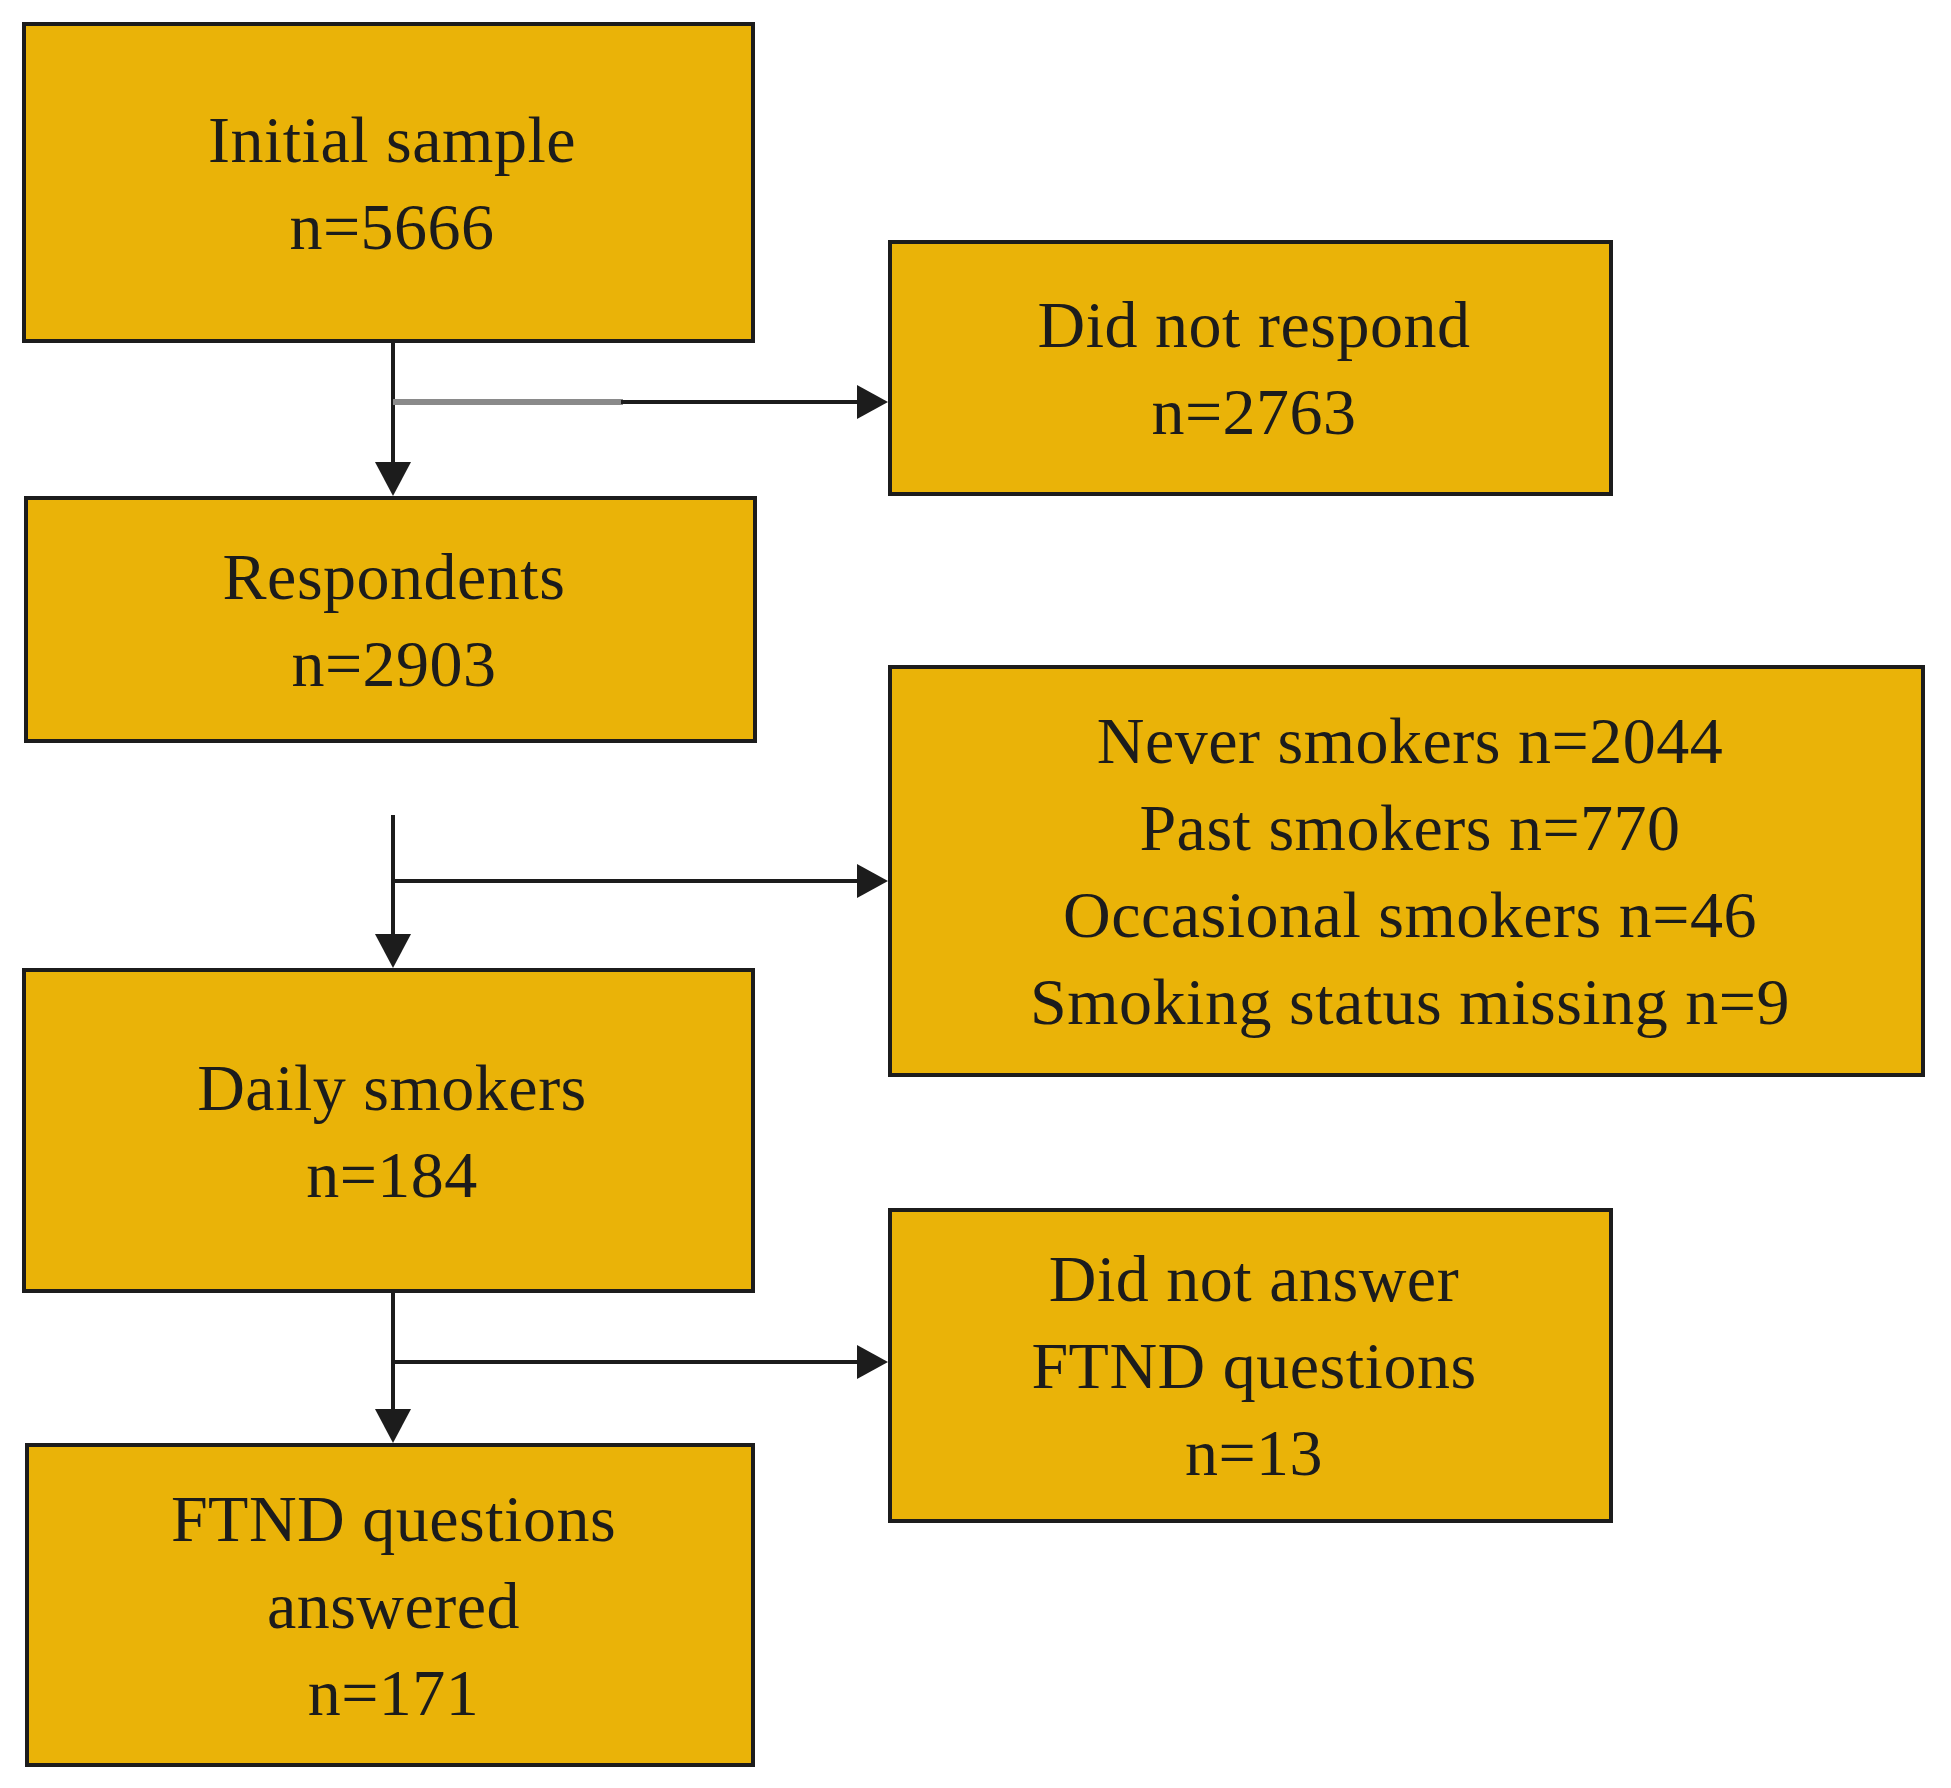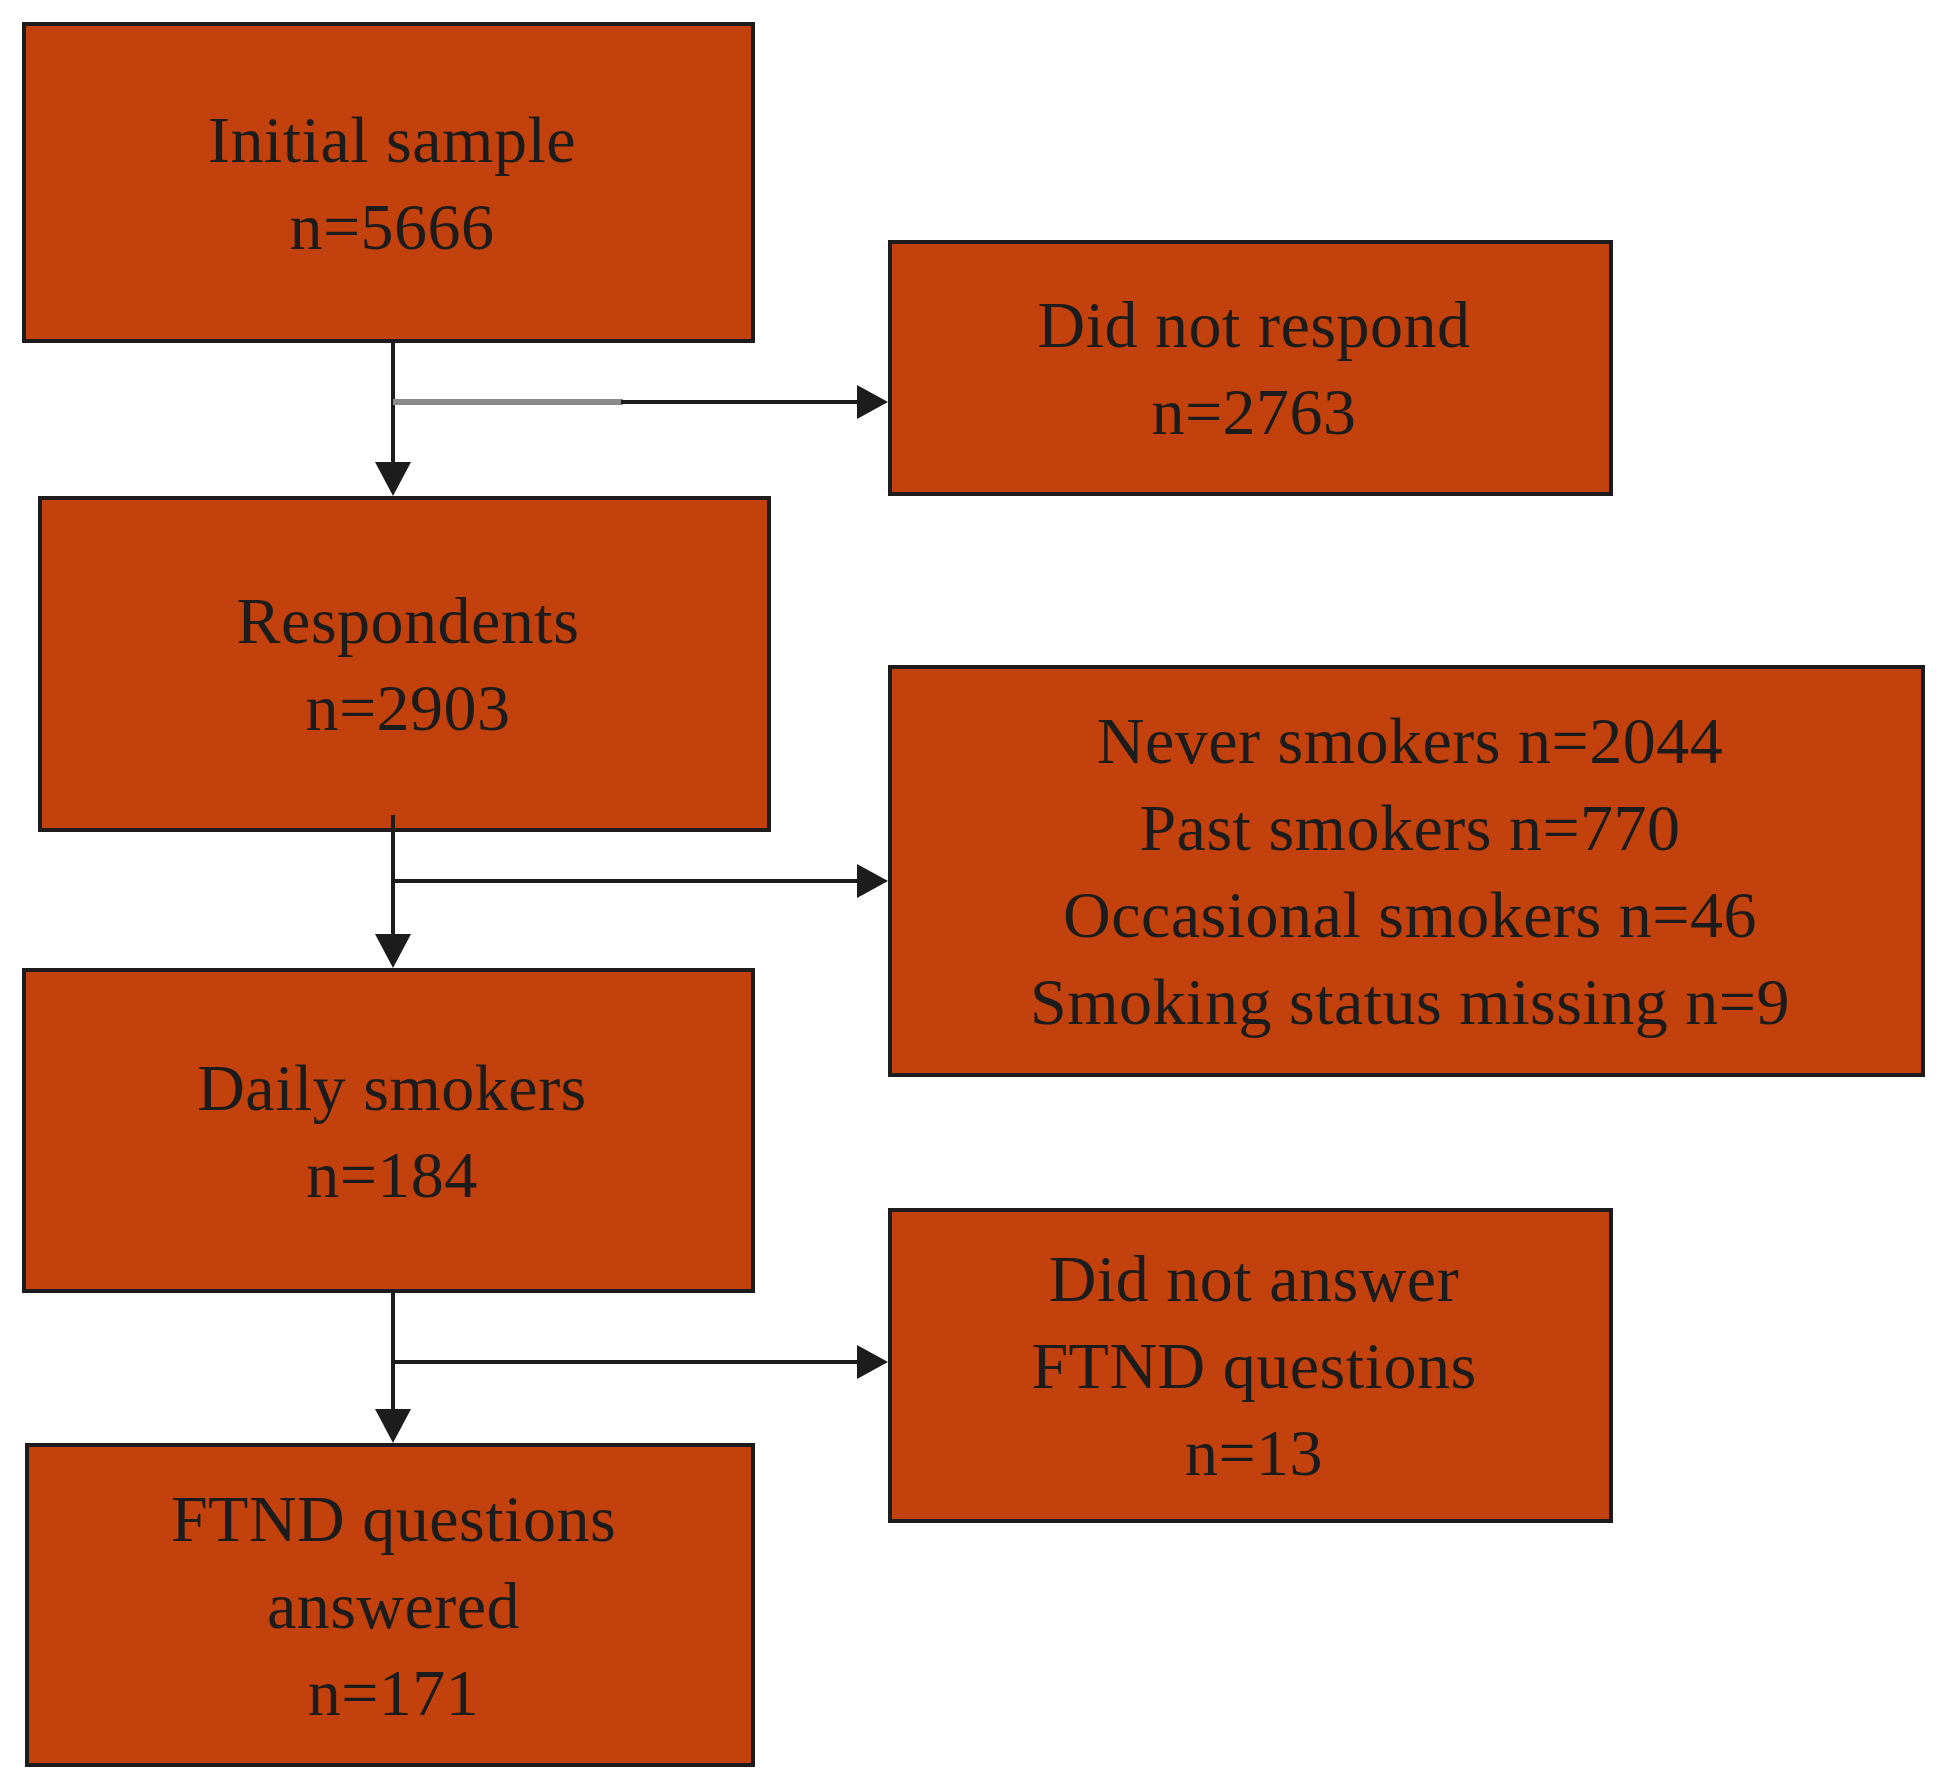--- a/index.html
+++ b/index.html
@@ -7,21 +7,21 @@
     position:relative;
     width:1951px;height:1788px;
     background:#ffffff;
     font-family:"Liberation Serif", serif;
     color:#1c1c1c;
     overflow:hidden;
   }
   .fbox{
     position:absolute;
     border:4px solid #1c1c1c;
-    background:#c2410c;
+    background:#eab308;
     display:flex;
     flex-direction:column;
     align-items:center;
     justify-content:center;
     text-align:center;
     box-sizing:border-box;
     padding-left:7px;
   }
   .fline{
     font-size:66px;
@@ -38,21 +38,21 @@
     border-top:34px solid #1c1c1c;
   }
   .ah-right{
     position:absolute;width:0;height:0;
     border-top:17px solid transparent;
     border-bottom:17px solid transparent;
     border-left:31px solid #1c1c1c;
   }
   
   #box-l1{left:22px;top:22px;width:733px;height:321px;}
-  #box-l2{left:38px;top:496px;width:733px;height:336px;}
+  #box-l2{left:24px;top:496px;width:733px;height:247px;}
   #box-l3{left:22px;top:968px;width:733px;height:325px;}
   #box-l4{left:25px;top:1443px;width:730px;height:324px;}
   #box-r1{left:888px;top:240px;width:725px;height:256px;}
   #box-r2{left:888px;top:665px;width:1037px;height:412px;}
   #box-r3{left:888px;top:1208px;width:725px;height:315px;}
   
   #v1{left:391px;top:343px;width:4px;height:122px;}
   #v2{left:391px;top:815px;width:4px;height:122px;}
   #v3{left:391px;top:1293px;width:4px;height:119px;}
   #v1-ah{left:375px;top:462px;}

